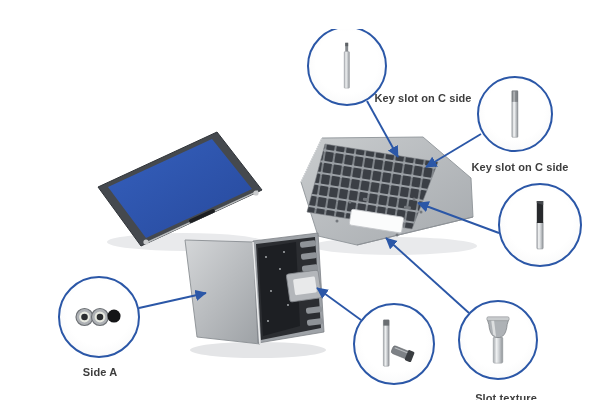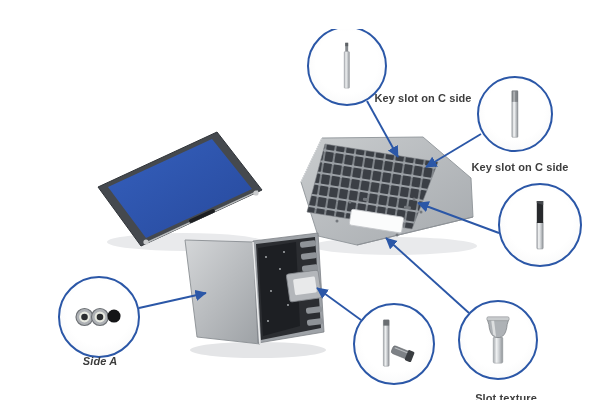--- a/index.html
+++ b/index.html
@@ -179,15 +179,15 @@
       <circle cx="31" cy="30" r="8.8" fill="#aeb1b5" stroke="#6d7175" stroke-width="1.2"></circle>
       <circle cx="31" cy="30" r="5.6" fill="#e7e9e1"></circle>
       <circle cx="31" cy="30" r="3.4" fill="#2a2c2f"></circle>
       <circle cx="45.5" cy="29" r="6.8" fill="#141517"></circle>
     </svg>
   </div>
 
   <div class="callout-label" style="left:423px;top:69px;">Key slot on C side</div>
   <div class="callout-label" style="left:520px;top:138px;">Key slot on C side</div>
   <div class="callout-label" style="left:506px;top:369px;">Slot texture</div>
-  <div class="callout-label" style="left:100px;top:332px;font-style:italic;">Side A</div>
+  <div class="callout-label" style="left:100px;top:343px;">Side A</div>
 
 </div>
 
 </body></html>

